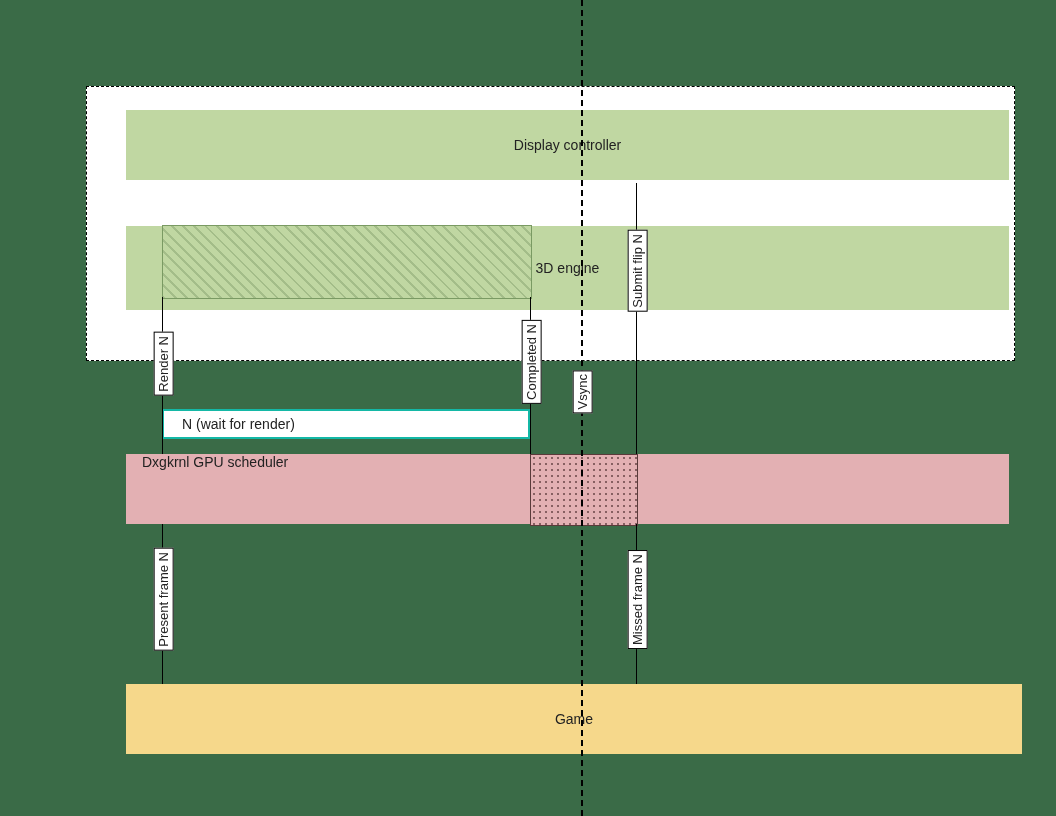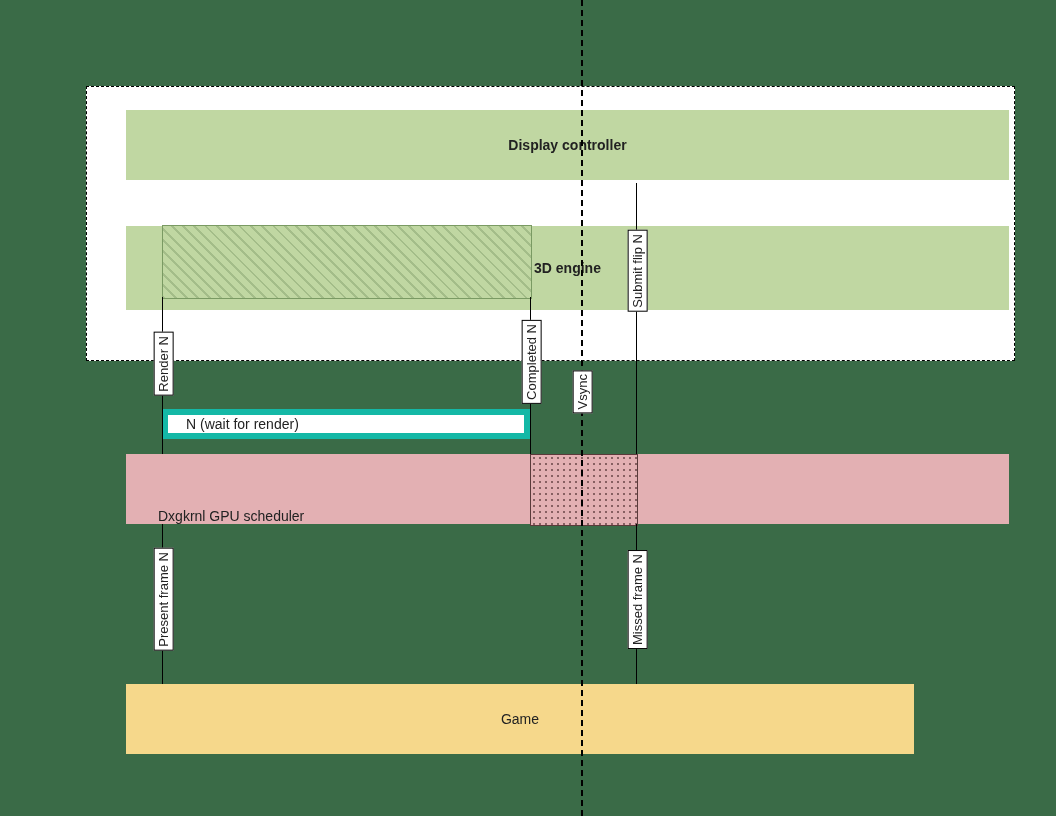--- a/index.html
+++ b/index.html
@@ -68,33 +68,33 @@
   }
 
   .scheduler-bar {
     position: absolute;
     left: 126px;
     top: 454px;
     width: 883px;
     height: 70px;
     background: #e3b0b3;
     display: flex;
-    align-items: flex-end;
-    padding-left: 32px;
+    align-items: flex-start;
+    padding-left: 16px;
     box-sizing: border-box;
   }
 
   .wait-box {
     position: absolute;
     left: 162px;
     top: 409px;
     width: 368px;
     height: 30px;
     background: #ffffff;
-    border: 6px solid #14b8a6;
+    border: 2px solid #14b8a6;
     display: flex;
     align-items: center;
     padding-left: 18px;
     box-sizing: border-box;
   }
 
   .dotted-box {
     position: absolute;
     left: 530px;
     top: 454px;
@@ -103,21 +103,21 @@
     border: 1px solid #5a3a3a;
     background:
       radial-gradient(circle, rgba(60,30,30,0.55) 1px, transparent 1.2px) 0 0 / 6px 6px,
       #e3b0b3;
   }
 
   .game-bar {
     position: absolute;
     left: 126px;
     top: 684px;
-    width: 788px;
+    width: 896px;
     height: 70px;
     background: #f6d88b;
     display: flex;
     align-items: center;
     justify-content: center;
   }
 
   .vsync-dash {
     position: absolute;
     left: 581px;
@@ -156,21 +156,20 @@
   
   .lab-render    { left: 154px; top: 332px; }
   .lab-completed { left: 522px; top: 320px; }
   .lab-submit    { left: 628px; top: 230px; }
   .lab-vsync     { left: 573px; top: 370px; }
   .lab-present   { left: 154px; top: 548px; }
   .lab-missed    { left: 628px; top: 550px; }
 
   .center-text {
     text-align: left;
-    font-weight: bold;
   }
 </style>
 </head>
 <body>
 
 <div class="gpu-box"></div>
 
 <div class="bar green-bar display-controller-bar">
   <span class="center-text">Display controller</span>
 </div>

